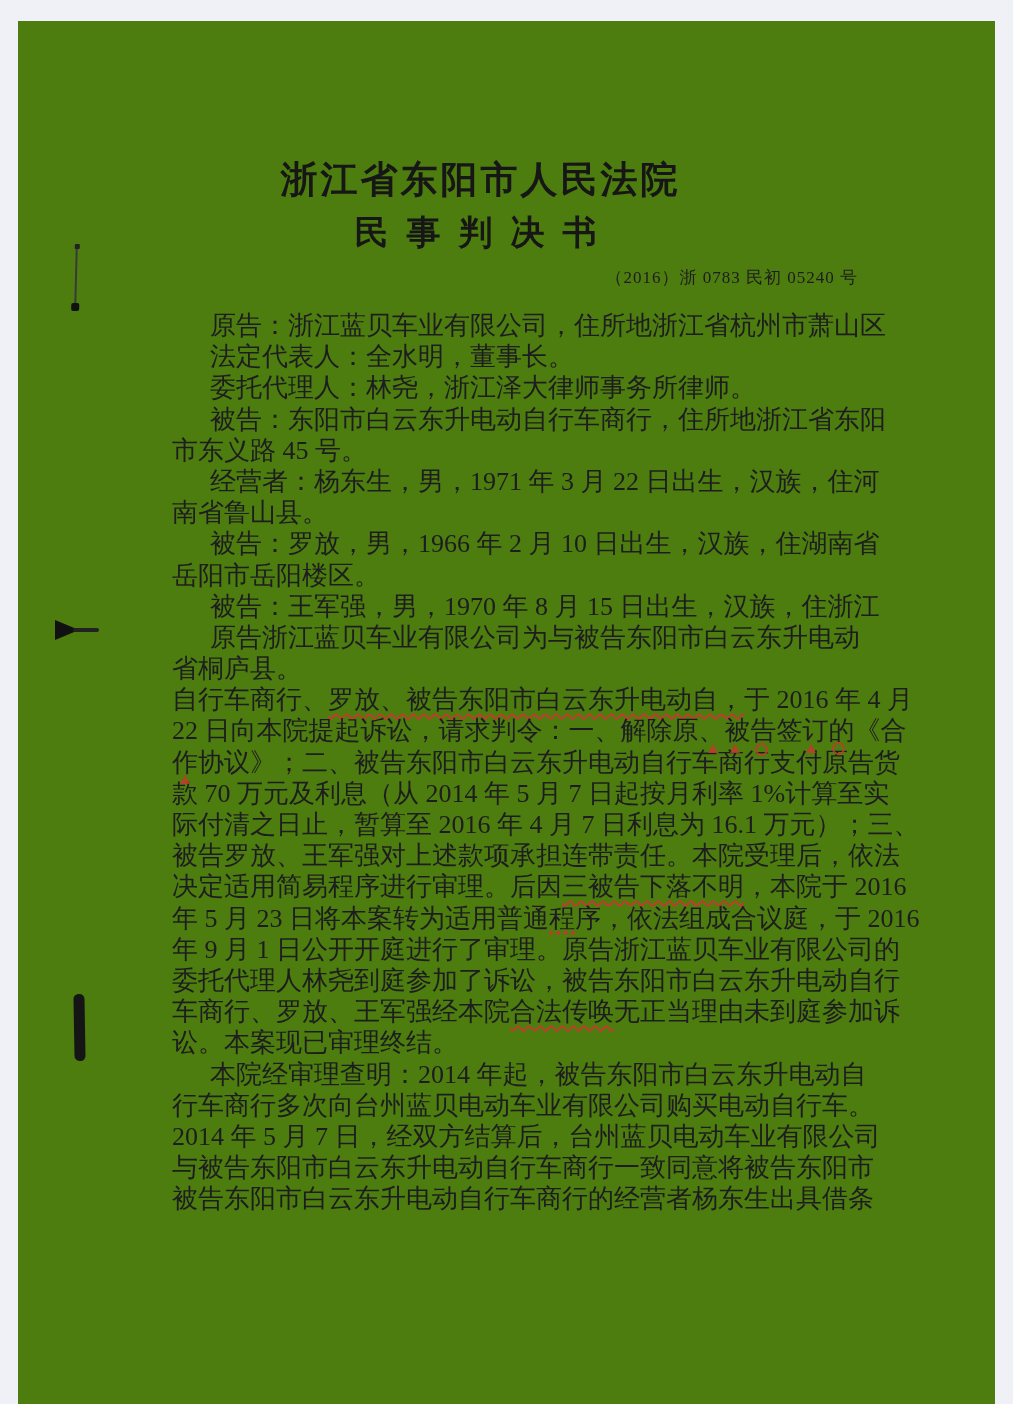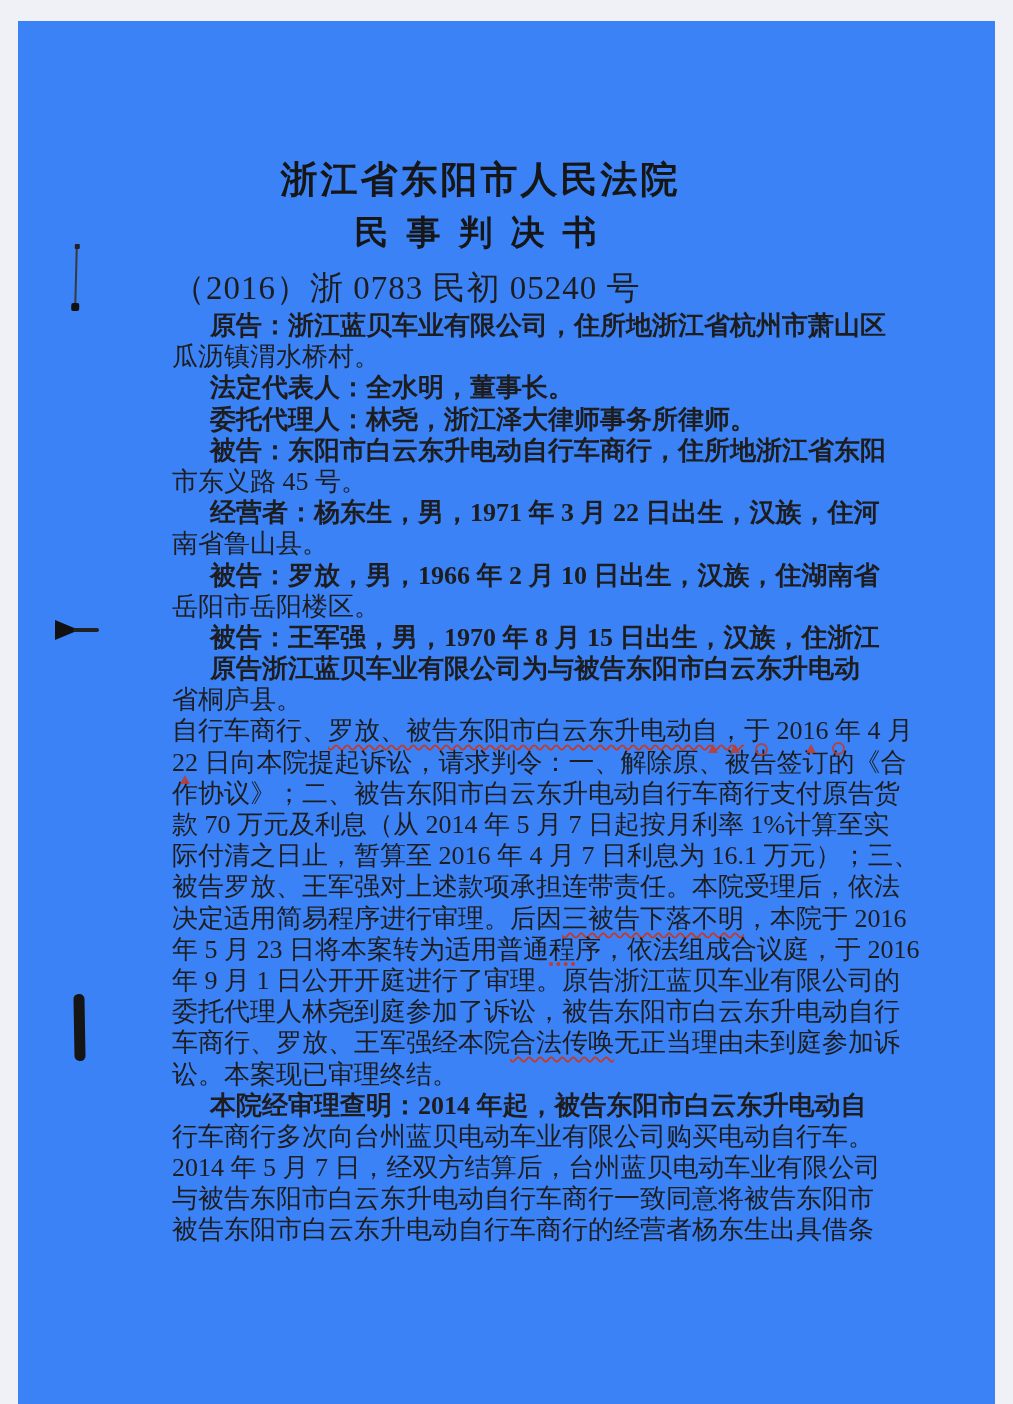--- a/index.html
+++ b/index.html
@@ -6,21 +6,21 @@
   body{
     width:1013px;height:1404px;
     background:#eff1f6;
     overflow:hidden;
     font-family:"Liberation Serif","DejaVu Serif",serif;
   }
   .paper{
     position:absolute;
     left:18px;top:21px;
     width:977px;height:1383px;
-    background:#3b82f6;
+    background:#4d7c0f;
   }
   .court-title{
     position:absolute;top:134px;left:0;right:0;
     text-align:center;
     transform:translateX(-26px);
     font-size:37px;font-weight:bold;
     letter-spacing:3px;
     color:#161616;
     white-space:nowrap;
   }
@@ -29,41 +29,42 @@
     text-align:center;
     transform:translateX(-22px);
     font-size:34px;font-weight:bold;
     letter-spacing:18px;
     color:#161616;
     white-space:nowrap;
   }
   .case-no{
     position:absolute;top:245px;
     left:154px;width:686px;
-    font-size:33px;
+    text-align:right;
+    font-size:17px;
     letter-spacing:1px;
     color:#1d1d1f;
     white-space:nowrap;
   }
   .body-text{
     position:absolute;
     left:154px;top:289px;
     width:686px;
     color:#1d1d1f;
   }
   .line{
     height:31.2px;
     line-height:31.4px;
     font-size:26px;
     text-align:justify;
     text-align-last:justify;
     white-space:nowrap;
   }
   .line.end{ text-align-last:left; }
-  .line.in{ padding-left:38px;font-weight:bold; }
+  .line.in{ padding-left:38px; }
   
   .m-wavy{
     text-decoration:underline;
     text-decoration-style:wavy;
     text-decoration-color:#c23b2a;
     text-decoration-thickness:2px;
     text-underline-offset:5px;
   }
   .m-uline{
     text-decoration-style:solid;
@@ -130,21 +131,20 @@
 <body>
 
 <div class="paper">
 
   <div class="court-title">浙江省东阳市人民法院</div>
   <div class="doc-type">民事判决书</div>
   <div class="case-no">（2016）浙 0783 民初 05240 号</div>
 
   <div class="body-text">
       <div class="line in"><span>原告：浙江蓝贝车业有限公司，住所地浙江省杭州市萧山区</span></div>
-      <div class="line end"><span>瓜沥镇渭水桥村。</span></div>
       <div class="line in end"><span>法定代表人：全水明，董事长。</span></div>
       <div class="line in end"><span>委托代理人：林尧，浙江泽大律师事务所律师。</span></div>
       <div class="line in"><span>被告：东阳市白云东升电动自行车商行，住所地浙江省东阳</span></div>
       <div class="line end"><span>市东义路 45 号。</span></div>
       <div class="line in"><span>经营者：杨东生，男，1971 年 3 月 22 日出生，汉族，住河</span></div>
       <div class="line end"><span>南省鲁山县。</span></div>
       <div class="line in"><span>被告：罗放，男，1966 年 2 月 10 日出生，汉族，住湖南省</span></div>
       <div class="line end"><span>岳阳市岳阳楼区。</span></div>
       <div class="line in"><span>被告：王军强，男，1970 年 8 月 15 日出生，汉族，住浙江</span></div>
       <div class="line in"><span>原告浙江蓝贝车业有限公司为与被告东阳市白云东升电动</span></div>

